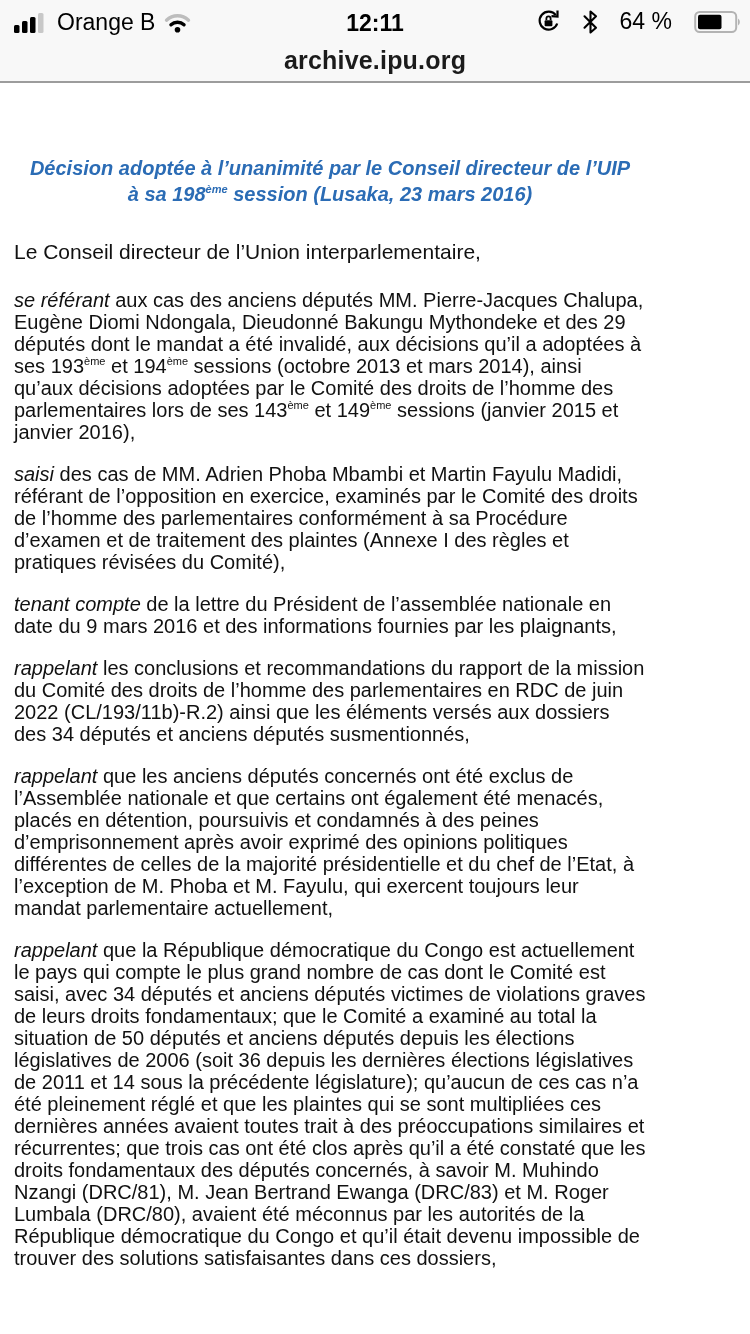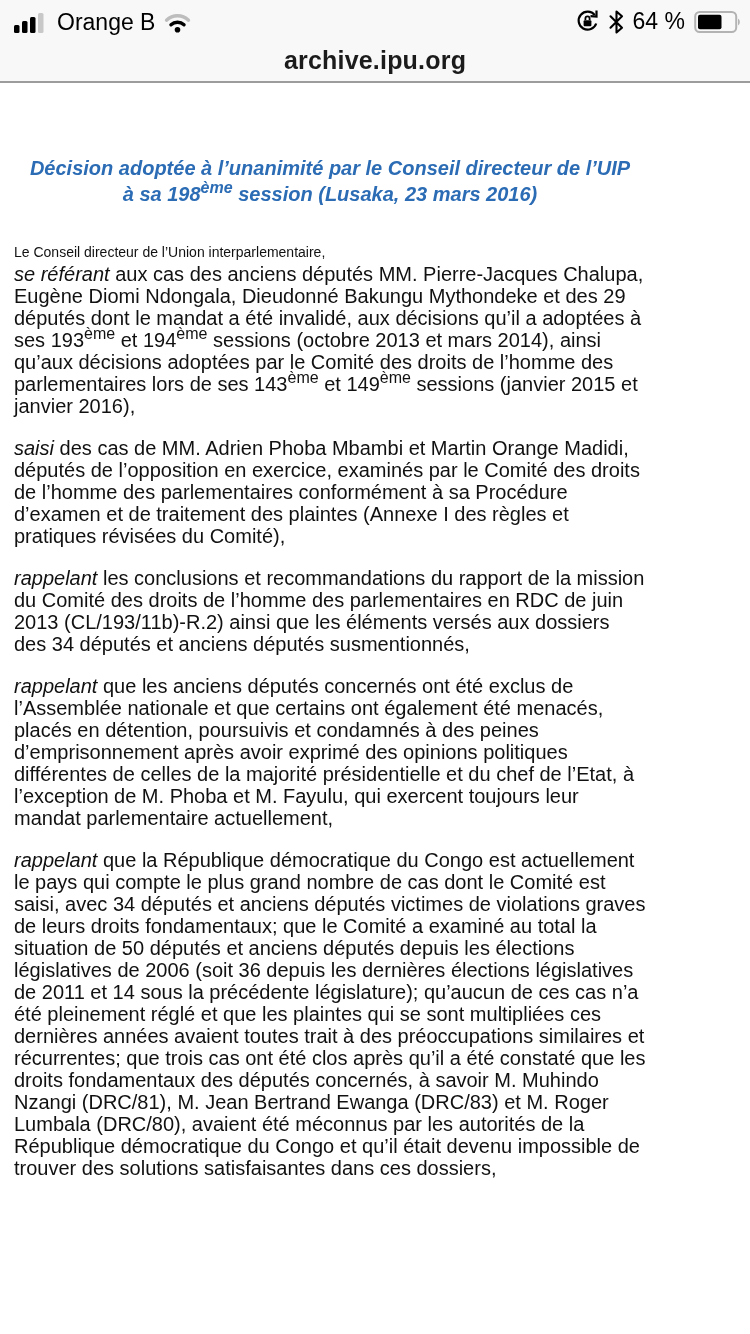--- a/index.html
+++ b/index.html
@@ -8,33 +8,33 @@
   .screen { width:750px; height:1334px; position:relative; background:#ffffff; overflow:hidden; margin:0 auto; }
 
   
   .topbar { position:absolute; top:0; left:0; width:750px; height:83px;
             background:#f8f8f8; border-bottom:2px solid #9c9c9c; }
   .statusrow { position:relative; height:44px; }
   .left-cluster { position:absolute; left:14px; top:9px; display:flex; align-items:center; gap:9px; }
   .carrier { font-size:23px; color:#000; }
   .time { position:absolute; left:0; right:0; top:10px; text-align:center;
           font-size:23px; font-weight:600; color:#000; }
-  .right-cluster { position:absolute; right:8px; top:8px; display:flex; align-items:center; gap:9px; }
+  .right-cluster { position:absolute; right:8px; top:8px; display:flex; align-items:center; gap:22px; }
   .battery-pct { font-size:23px; color:#000; }
   .urlrow { position:absolute; top:46px; left:0; width:100%; text-align:center; }
   .url-text { font-size:25px; font-weight:600; color:#1b1b1b; letter-spacing:.2px; }
 
   
   .content { position:absolute; top:85px; left:0; width:674px; padding:70px 28px 0 14px; }
   .doc-title { font-size:20px; line-height:26px; font-weight:bold; font-style:italic;
                text-align:center; margin:0 6px 34px 6px; }
-  .intro { font-size:14px; line-height:22px; }
+  .intro { font-size:21px; line-height:22px; margin-bottom:26px; }
   .para { font-size:20px; line-height:22px; margin-bottom:20px; }
   .it { font-style:italic;margin-top:27px; }
-  sup.sp { font-size:16px; line-height:0; vertical-align:super; }
+  sup.sp { font-size:11px; line-height:0; vertical-align:super; }
   .icon { display:inline-flex; align-items:center; }
 </style>
 </head>
 <body>
 
 <div class="screen">
 
   <div class="topbar">
     <div class="statusrow">
 
@@ -50,20 +50,21 @@
         <span class="carrier">Orange B</span>
         <span class="icon">
           <svg width="27" height="21" viewBox="0 0 27 21" fill="none">
             <path d="M2.5 8.2 a16 16 0 0 1 22 0" stroke="#bdbdbd" stroke-width="3.4" stroke-linecap="round"></path>
             <path d="M7 12.8 a9.5 9.5 0 0 1 13 0" stroke="#000" stroke-width="3.4" stroke-linecap="round"></path>
             <circle cx="13.5" cy="17.8" r="2.8" fill="#000"></circle>
           </svg>
         </span>
       </div>
 
+      <div class="time">12:11</div>
 
       <div class="right-cluster">
         <span class="icon">
           <svg width="25" height="25" viewBox="0 0 25 25" fill="none">
             <path d="M21.2 14.5 a9 9 0 1 1 -1.4 -8.3" stroke="#000" stroke-width="2.2"></path>
             <path d="M21.5 1.5 L21.5 7.5 L15.5 7.2" stroke="#000" stroke-width="2.2"></path>
             <rect x="8.6" y="11.2" width="7.8" height="6" rx="1" fill="#000"></rect>
             <path d="M10.4 11 v-1.6 a2.1 2.1 0 0 1 4.2 0 V11" stroke="#000" stroke-width="1.8"></path>
           </svg>
         </span>
@@ -89,20 +90,21 @@
   </div>
 
   <div class="content">
     <div class="doc-title" id="doc-title" style="color: rgb(43, 108, 181);">
         <div><span>Décision adoptée à l’unanimité par le Conseil directeur de l’UIP</span></div>
         <div><span>à sa 198</span><sup class="sp">ème</sup><span> session (Lusaka, 23 mars 2016)</span></div>
       </div>
     <p class="intro">Le Conseil directeur de l’Union interparlementaire,</p>
     <div id="doc-paras">
         <p class="para"><span class="it">se référant</span><span> aux cas des anciens députés MM. Pierre-Jacques Chalupa, Eugène Diomi Ndongala, Dieudonné Bakungu Mythondeke et des 29 députés dont le mandat a été invalidé, aux décisions qu’il a adoptées à ses 193</span><sup class="sp">ème</sup><span> et 194</span><sup class="sp">ème</sup><span> sessions (octobre 2013 et mars 2014), ainsi qu’aux décisions adoptées par le Comité des droits de l’homme des parlementaires lors de ses 143</span><sup class="sp">ème</sup><span> et 149</span><sup class="sp">ème</sup><span> sessions (janvier 2015 et janvier 2016),</span></p>
-        <p class="para"><span class="it">saisi</span><span> des cas de MM. Adrien Phoba Mbambi et Martin Orange Madidi, députés de l’opposition en exercice, examinés par le Comité des droits de l’homme des parlementaires conformément à sa Procédure d’examen et de traitement des plaintes (Annexe I des règles et pratiques révisées du Comité),</span></p>
-        <p class="para"><span class="it">rappelant</span><span> les conclusions et recommandations du rapport de la mission du Comité des droits de l’homme des parlementaires en RDC de juin 2013 (CL/193/11b)-R.2) ainsi que les éléments versés aux dossiers des 34 députés et anciens députés susmentionnés,</span></p>
+        <p class="para"><span class="it">saisi</span><span> des cas de MM. Adrien Phoba Mbambi et Martin Fayulu Madidi, référant de l’opposition en exercice, examinés par le Comité des droits de l’homme des parlementaires conformément à sa Procédure d’examen et de traitement des plaintes (Annexe I des règles et pratiques révisées du Comité),</span></p>
+        <p class="para"><span class="it">tenant compte</span><span> de la lettre du Président de l’assemblée nationale en date du 9 mars 2016 et des informations fournies par les plaignants,</span></p>
+        <p class="para"><span class="it">rappelant</span><span> les conclusions et recommandations du rapport de la mission du Comité des droits de l’homme des parlementaires en RDC de juin 2022 (CL/193/11b)-R.2) ainsi que les éléments versés aux dossiers des 34 députés et anciens députés susmentionnés,</span></p>
         <p class="para"><span class="it">rappelant</span><span> que les anciens députés concernés ont été exclus de l’Assemblée nationale et que certains ont également été menacés, placés en détention, poursuivis et condamnés à des peines d’emprisonnement après avoir exprimé des opinions politiques différentes de celles de la majorité présidentielle et du chef de l’Etat, à l’exception de M. Phoba et M. Fayulu, qui exercent toujours leur mandat parlementaire actuellement,</span></p>
         <p class="para"><span class="it">rappelant</span><span> que la République démocratique du Congo est actuellement le pays qui compte le plus grand nombre de cas dont le Comité est saisi, avec 34 députés et anciens députés victimes de violations graves de leurs droits fondamentaux; que le Comité a examiné au total la situation de 50 députés et anciens députés depuis les élections législatives de 2006 (soit 36 depuis les dernières élections législatives de 2011 et 14 sous la précédente législature); qu’aucun de ces cas n’a été pleinement réglé et que les plaintes qui se sont multipliées ces dernières années avaient toutes trait à des préoccupations similaires et récurrentes; que trois cas ont été clos après qu’il a été constaté que les droits fondamentaux des députés concernés, à savoir M. Muhindo Nzangi (DRC/81), M. Jean Bertrand Ewanga (DRC/83) et M. Roger Lumbala (DRC/80), avaient été méconnus par les autorités de la République démocratique du Congo et qu’il était devenu impossible de trouver des solutions satisfaisantes dans ces dossiers,</span></p>
       </div>
   </div>
 
 </div>
 
 </body></html>

